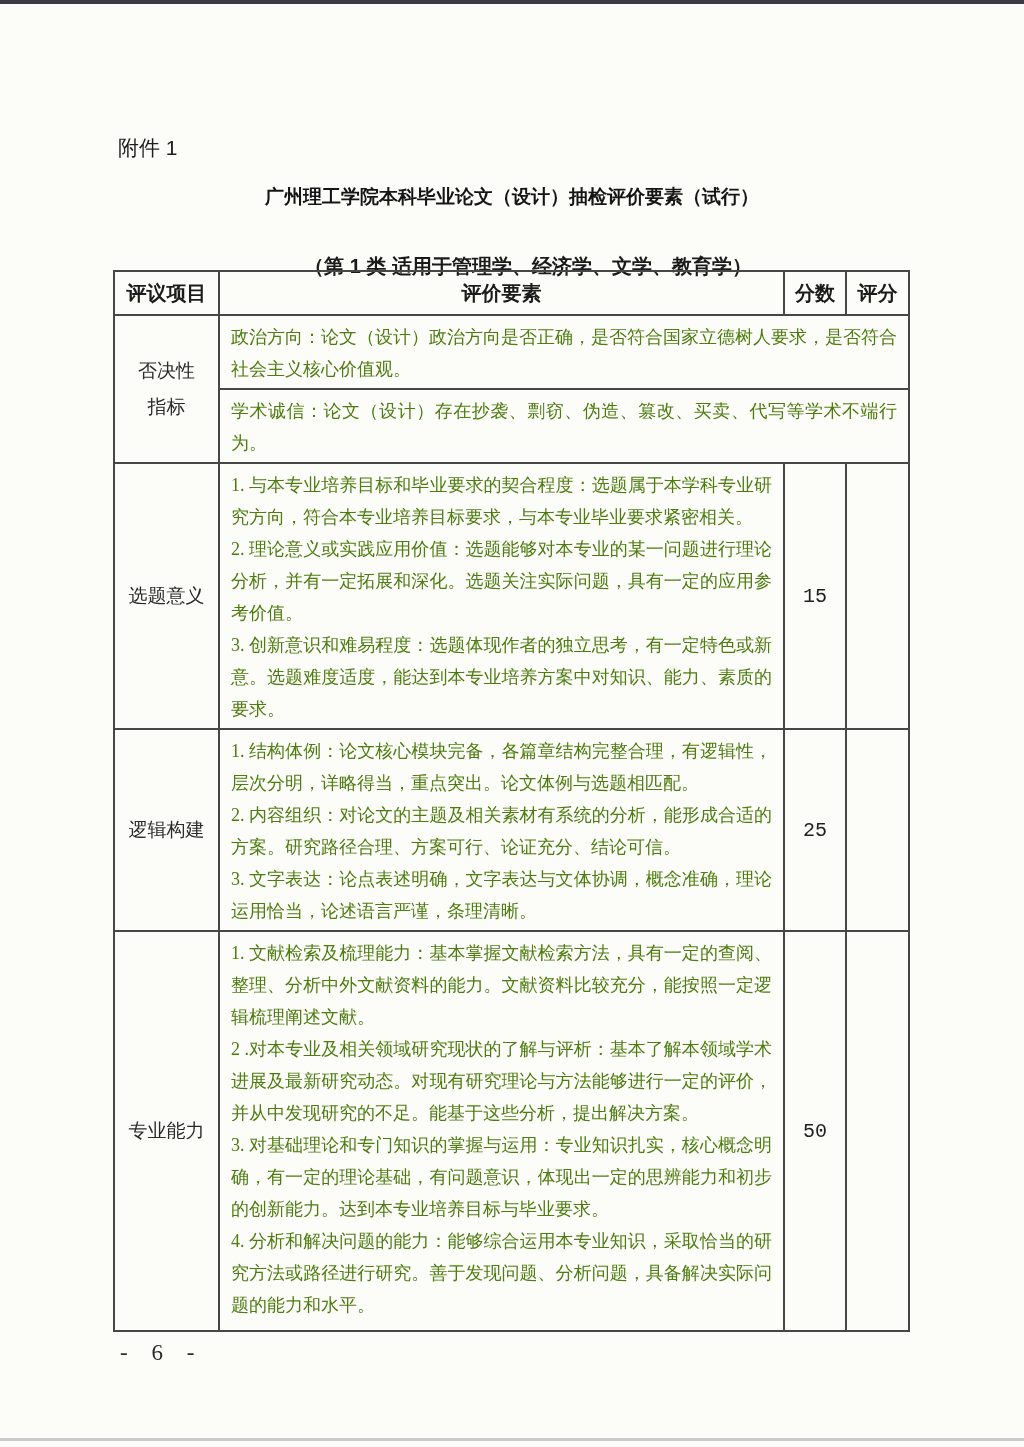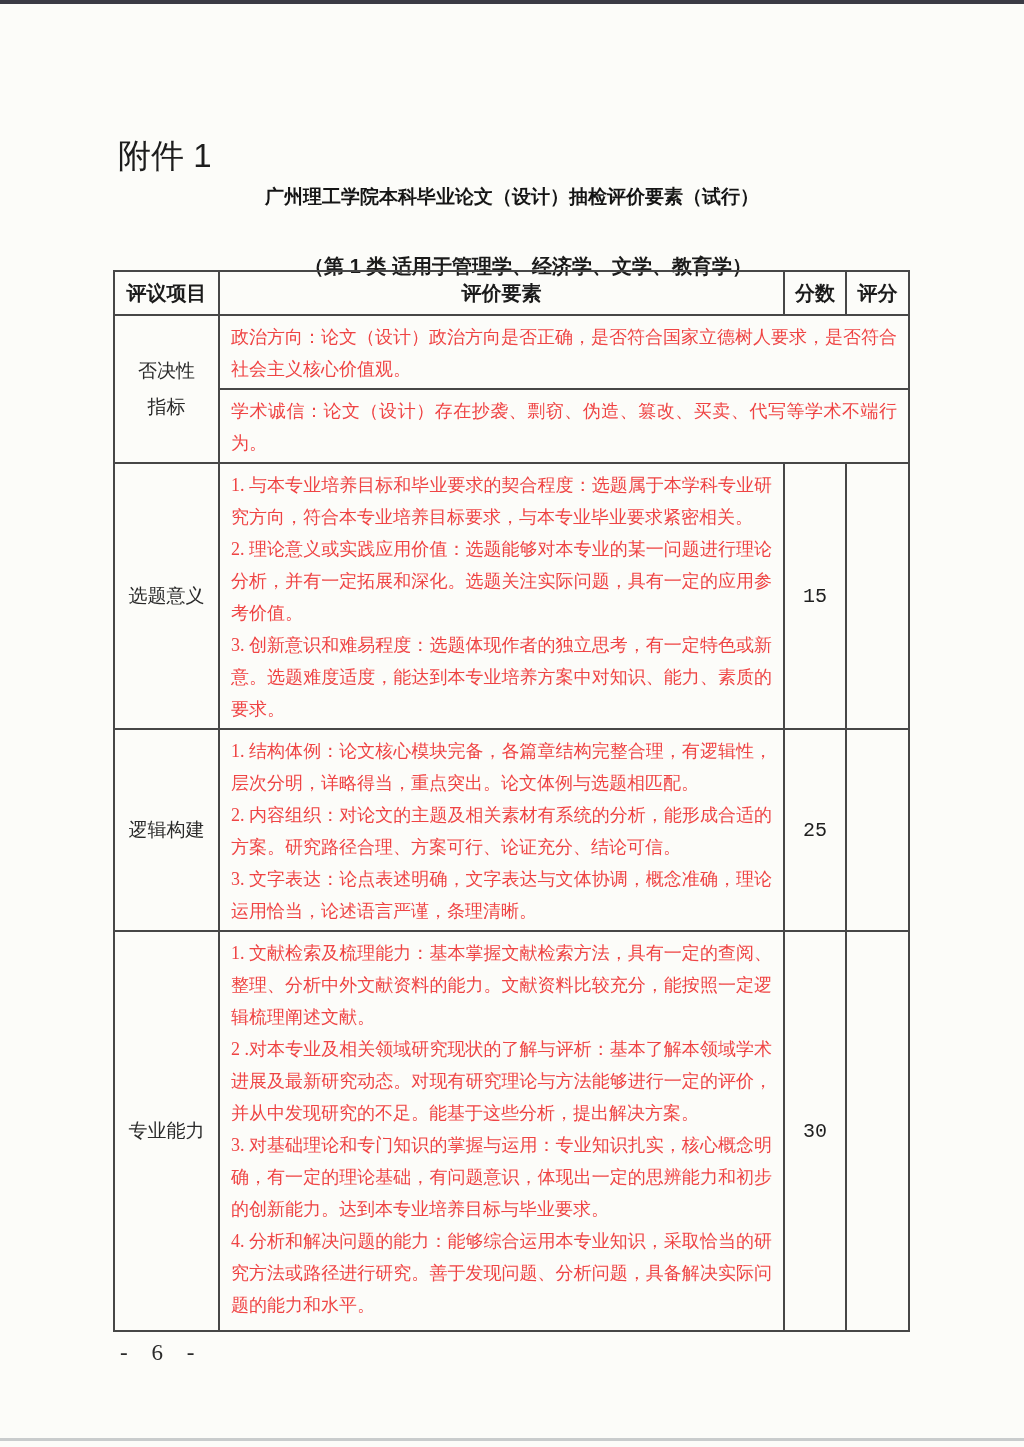--- a/index.html
+++ b/index.html
@@ -24,21 +24,21 @@
   .scan-edge-bottom {
     position: absolute;
     top: 1438px; left: 0;
     width: 1024px; height: 3px;
     background: #c9cccd;
   }
   .attachment {
     position: absolute;
     left: 118px; top: 134px;
     font-family: "Liberation Sans", "DejaVu Sans", sans-serif;
-    font-size: 33px;
+    font-size: 21px;
     font-weight: 500;
     color: #1d1d1d;
   }
   .title {
     position: absolute;
     left: 0; top: 184px;
     width: 1024px;
     margin: 0;
     text-align: center;
     font-family: "Liberation Sans", "DejaVu Sans", sans-serif;
@@ -89,21 +89,21 @@
     color: #2a2a2a;
     padding: 0 4px;
   }
   .label-cell .label-line { line-height: 36px; }
   .text-cell {
     font-size: 18px;
     line-height: 32px;
     text-align: justify;
     vertical-align: top;
     padding: 5px 11px 3px 11px;
-    color: #ef4444;
+    color: #4d7c0f;
   }
   .text-cell p { margin: 0; }
   tr.veto-a .text-cell   { height: 62px; }
   tr.veto-b .text-cell   { height: 30px; }
   tr.r-topic  .text-cell { height: 265px; }
   tr.r-logic  .text-cell { height: 184px; }
   tr.r-ability .text-cell { height: 400px; }
   .score-cell {
     text-align: center;
     vertical-align: middle;
@@ -182,21 +182,21 @@
     </tr>
 
     <tr class="r-ability">
       <td class="label-cell">专业能力</td>
       <td class="text-cell">
         <p>1. 文献检索及梳理能力：基本掌握文献检索方法，具有一定的查阅、整理、分析中外文献资料的能力。文献资料比较充分，能按照一定逻辑梳理阐述文献。</p>
         <p>2 .对本专业及相关领域研究现状的了解与评析：基本了解本领域学术进展及最新研究动态。对现有研究理论与方法能够进行一定的评价，并从中发现研究的不足。能基于这些分析，提出解决方案。</p>
         <p>3. 对基础理论和专门知识的掌握与运用：专业知识扎实，核心概念明确，有一定的理论基础，有问题意识，体现出一定的思辨能力和初步的创新能力。达到本专业培养目标与毕业要求。</p>
         <p>4. 分析和解决问题的能力：能够综合运用本专业知识，采取恰当的研究方法或路径进行研究。善于发现问题、分析问题，具备解决实际问题的能力和水平。</p>
       </td>
-      <td class="score-cell">30</td>
+      <td class="score-cell">50</td>
       <td class="rating-cell"></td>
     </tr>
   </tbody>
 </table>
 
 <div class="page-number">- 6 -</div>
 
 <div class="scan-edge-bottom"></div>
 
 </body></html>

